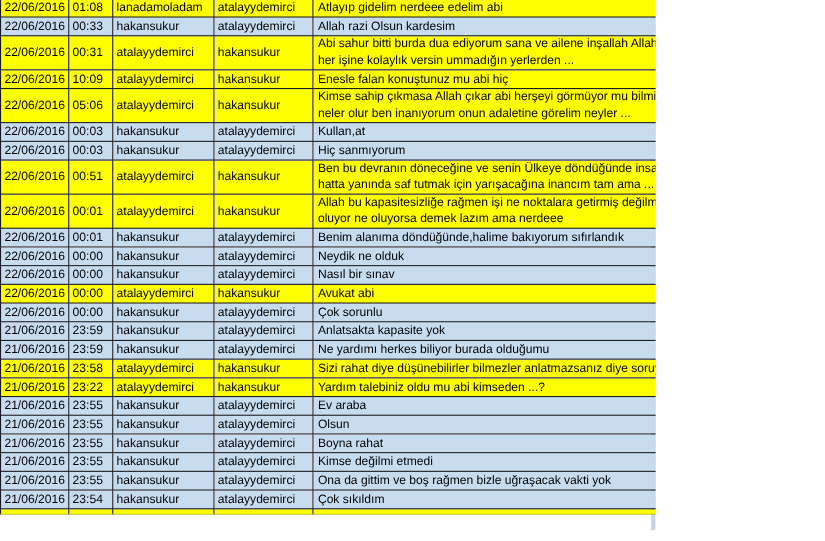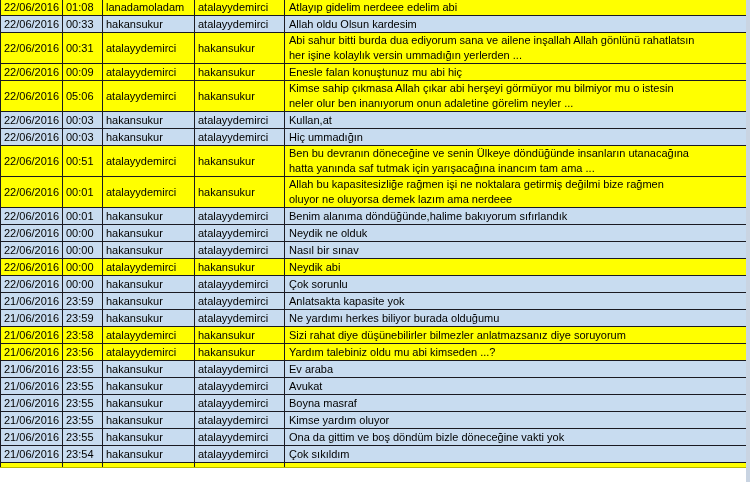--- a/index.html
+++ b/index.html
@@ -1,21 +1,21 @@
 <!DOCTYPE html>
 <html><head>
 <meta charset="utf-8">
 <style>
   html,body{margin:0;padding:0;}
   body{
     width:750px;height:492px;overflow:hidden;background:#ffffff;
     font-family:"Liberation Sans","DejaVu Sans",sans-serif;
     -webkit-font-smoothing:antialiased;
   }
-  .screen{position:relative;width:750px;height:492px;overflow:hidden;background:#ffffff;}
+  .screen{position:relative;width:596px;height:492px;overflow:hidden;background:#ffffff;}
   
   .right-strip{
     position:absolute;top:0;right:0;width:4px;height:482px;
     background:#c9d4e2;
   }
   .table-wrap{
     position:absolute;top:-2px;left:0;width:746px;overflow:hidden;
   }
   table.chat{
     border-collapse:collapse;table-layout:fixed;width:746px;
@@ -67,33 +67,33 @@
     <td class="cell-time">01:08</td>
     <td class="cell-sender">lanadamoladam</td>
     <td class="cell-receiver">atalayydemirci</td>
     <td class="cell-message">Atlayıp gidelim nerdeee edelim abi</td>
   </tr>
           <tr class="blue">
     <td class="cell-date">22/06/2016</td>
     <td class="cell-time">00:33</td>
     <td class="cell-sender">hakansukur</td>
     <td class="cell-receiver">atalayydemirci</td>
-    <td class="cell-message">Allah oldu Olsun kardesim</td>
+    <td class="cell-message">Allah razi Olsun kardesim</td>
   </tr>
           <tr class="yellow">
     <td class="cell-date">22/06/2016</td>
     <td class="cell-time">00:31</td>
     <td class="cell-sender">atalayydemirci</td>
     <td class="cell-receiver">hakansukur</td>
     <td class="cell-message">Abi sahur bitti burda dua ediyorum sana ve ailene inşallah Allah gönlünü rahatlatsın
 her işine kolaylık versin ummadığın yerlerden ...</td>
   </tr>
           <tr class="yellow">
     <td class="cell-date">22/06/2016</td>
-    <td class="cell-time">00:09</td>
+    <td class="cell-time">10:09</td>
     <td class="cell-sender">atalayydemirci</td>
     <td class="cell-receiver">hakansukur</td>
     <td class="cell-message">Enesle falan konuştunuz mu abi hiç</td>
   </tr>
           <tr class="yellow">
     <td class="cell-date">22/06/2016</td>
     <td class="cell-time">05:06</td>
     <td class="cell-sender">atalayydemirci</td>
     <td class="cell-receiver">hakansukur</td>
     <td class="cell-message">Kimse sahip çıkmasa Allah çıkar abi herşeyi görmüyor mu bilmiyor mu o istesin
@@ -104,21 +104,21 @@
     <td class="cell-time">00:03</td>
     <td class="cell-sender">hakansukur</td>
     <td class="cell-receiver">atalayydemirci</td>
     <td class="cell-message">Kullan,at</td>
   </tr>
           <tr class="blue">
     <td class="cell-date">22/06/2016</td>
     <td class="cell-time">00:03</td>
     <td class="cell-sender">hakansukur</td>
     <td class="cell-receiver">atalayydemirci</td>
-    <td class="cell-message">Hiç ummadığın</td>
+    <td class="cell-message">Hiç sanmıyorum</td>
   </tr>
           <tr class="yellow">
     <td class="cell-date">22/06/2016</td>
     <td class="cell-time">00:51</td>
     <td class="cell-sender">atalayydemirci</td>
     <td class="cell-receiver">hakansukur</td>
     <td class="cell-message">Ben bu devranın döneceğine ve senin Ülkeye döndüğünde insanların utanacağına
 hatta yanında saf tutmak için yarışacağına inancım tam ama ...</td>
   </tr>
           <tr class="yellow">
@@ -148,21 +148,21 @@
     <td class="cell-time">00:00</td>
     <td class="cell-sender">hakansukur</td>
     <td class="cell-receiver">atalayydemirci</td>
     <td class="cell-message">Nasıl bir sınav</td>
   </tr>
           <tr class="yellow">
     <td class="cell-date">22/06/2016</td>
     <td class="cell-time">00:00</td>
     <td class="cell-sender">atalayydemirci</td>
     <td class="cell-receiver">hakansukur</td>
-    <td class="cell-message">Neydik abi</td>
+    <td class="cell-message">Avukat abi</td>
   </tr>
           <tr class="blue">
     <td class="cell-date">22/06/2016</td>
     <td class="cell-time">00:00</td>
     <td class="cell-sender">hakansukur</td>
     <td class="cell-receiver">atalayydemirci</td>
     <td class="cell-message">Çok sorunlu</td>
   </tr>
           <tr class="blue">
     <td class="cell-date">21/06/2016</td>
@@ -180,59 +180,59 @@
   </tr>
           <tr class="yellow">
     <td class="cell-date">21/06/2016</td>
     <td class="cell-time">23:58</td>
     <td class="cell-sender">atalayydemirci</td>
     <td class="cell-receiver">hakansukur</td>
     <td class="cell-message">Sizi rahat diye düşünebilirler bilmezler anlatmazsanız diye soruyorum</td>
   </tr>
           <tr class="yellow">
     <td class="cell-date">21/06/2016</td>
-    <td class="cell-time">23:56</td>
+    <td class="cell-time">23:22</td>
     <td class="cell-sender">atalayydemirci</td>
     <td class="cell-receiver">hakansukur</td>
     <td class="cell-message">Yardım talebiniz oldu mu abi kimseden ...?</td>
   </tr>
           <tr class="blue">
     <td class="cell-date">21/06/2016</td>
     <td class="cell-time">23:55</td>
     <td class="cell-sender">hakansukur</td>
     <td class="cell-receiver">atalayydemirci</td>
     <td class="cell-message">Ev araba</td>
   </tr>
           <tr class="blue">
     <td class="cell-date">21/06/2016</td>
     <td class="cell-time">23:55</td>
     <td class="cell-sender">hakansukur</td>
     <td class="cell-receiver">atalayydemirci</td>
-    <td class="cell-message">Avukat</td>
-  </tr>
-          <tr class="blue">
-    <td class="cell-date">21/06/2016</td>
-    <td class="cell-time">23:55</td>
-    <td class="cell-sender">hakansukur</td>
-    <td class="cell-receiver">atalayydemirci</td>
-    <td class="cell-message">Boyna masraf</td>
-  </tr>
-          <tr class="blue">
-    <td class="cell-date">21/06/2016</td>
-    <td class="cell-time">23:55</td>
-    <td class="cell-sender">hakansukur</td>
-    <td class="cell-receiver">atalayydemirci</td>
-    <td class="cell-message">Kimse yardım oluyor</td>
-  </tr>
-          <tr class="blue">
-    <td class="cell-date">21/06/2016</td>
-    <td class="cell-time">23:55</td>
-    <td class="cell-sender">hakansukur</td>
-    <td class="cell-receiver">atalayydemirci</td>
-    <td class="cell-message">Ona da gittim ve boş döndüm bizle döneceğine vakti yok</td>
+    <td class="cell-message">Olsun</td>
+  </tr>
+          <tr class="blue">
+    <td class="cell-date">21/06/2016</td>
+    <td class="cell-time">23:55</td>
+    <td class="cell-sender">hakansukur</td>
+    <td class="cell-receiver">atalayydemirci</td>
+    <td class="cell-message">Boyna rahat</td>
+  </tr>
+          <tr class="blue">
+    <td class="cell-date">21/06/2016</td>
+    <td class="cell-time">23:55</td>
+    <td class="cell-sender">hakansukur</td>
+    <td class="cell-receiver">atalayydemirci</td>
+    <td class="cell-message">Kimse değilmi etmedi</td>
+  </tr>
+          <tr class="blue">
+    <td class="cell-date">21/06/2016</td>
+    <td class="cell-time">23:55</td>
+    <td class="cell-sender">hakansukur</td>
+    <td class="cell-receiver">atalayydemirci</td>
+    <td class="cell-message">Ona da gittim ve boş rağmen bizle uğraşacak vakti yok</td>
   </tr>
           <tr class="blue">
     <td class="cell-date">21/06/2016</td>
     <td class="cell-time">23:54</td>
     <td class="cell-sender">hakansukur</td>
     <td class="cell-receiver">atalayydemirci</td>
     <td class="cell-message">Çok sıkıldım</td>
   </tr>
           <tr class="yellow partial">
     <td class="cell-date"></td>

